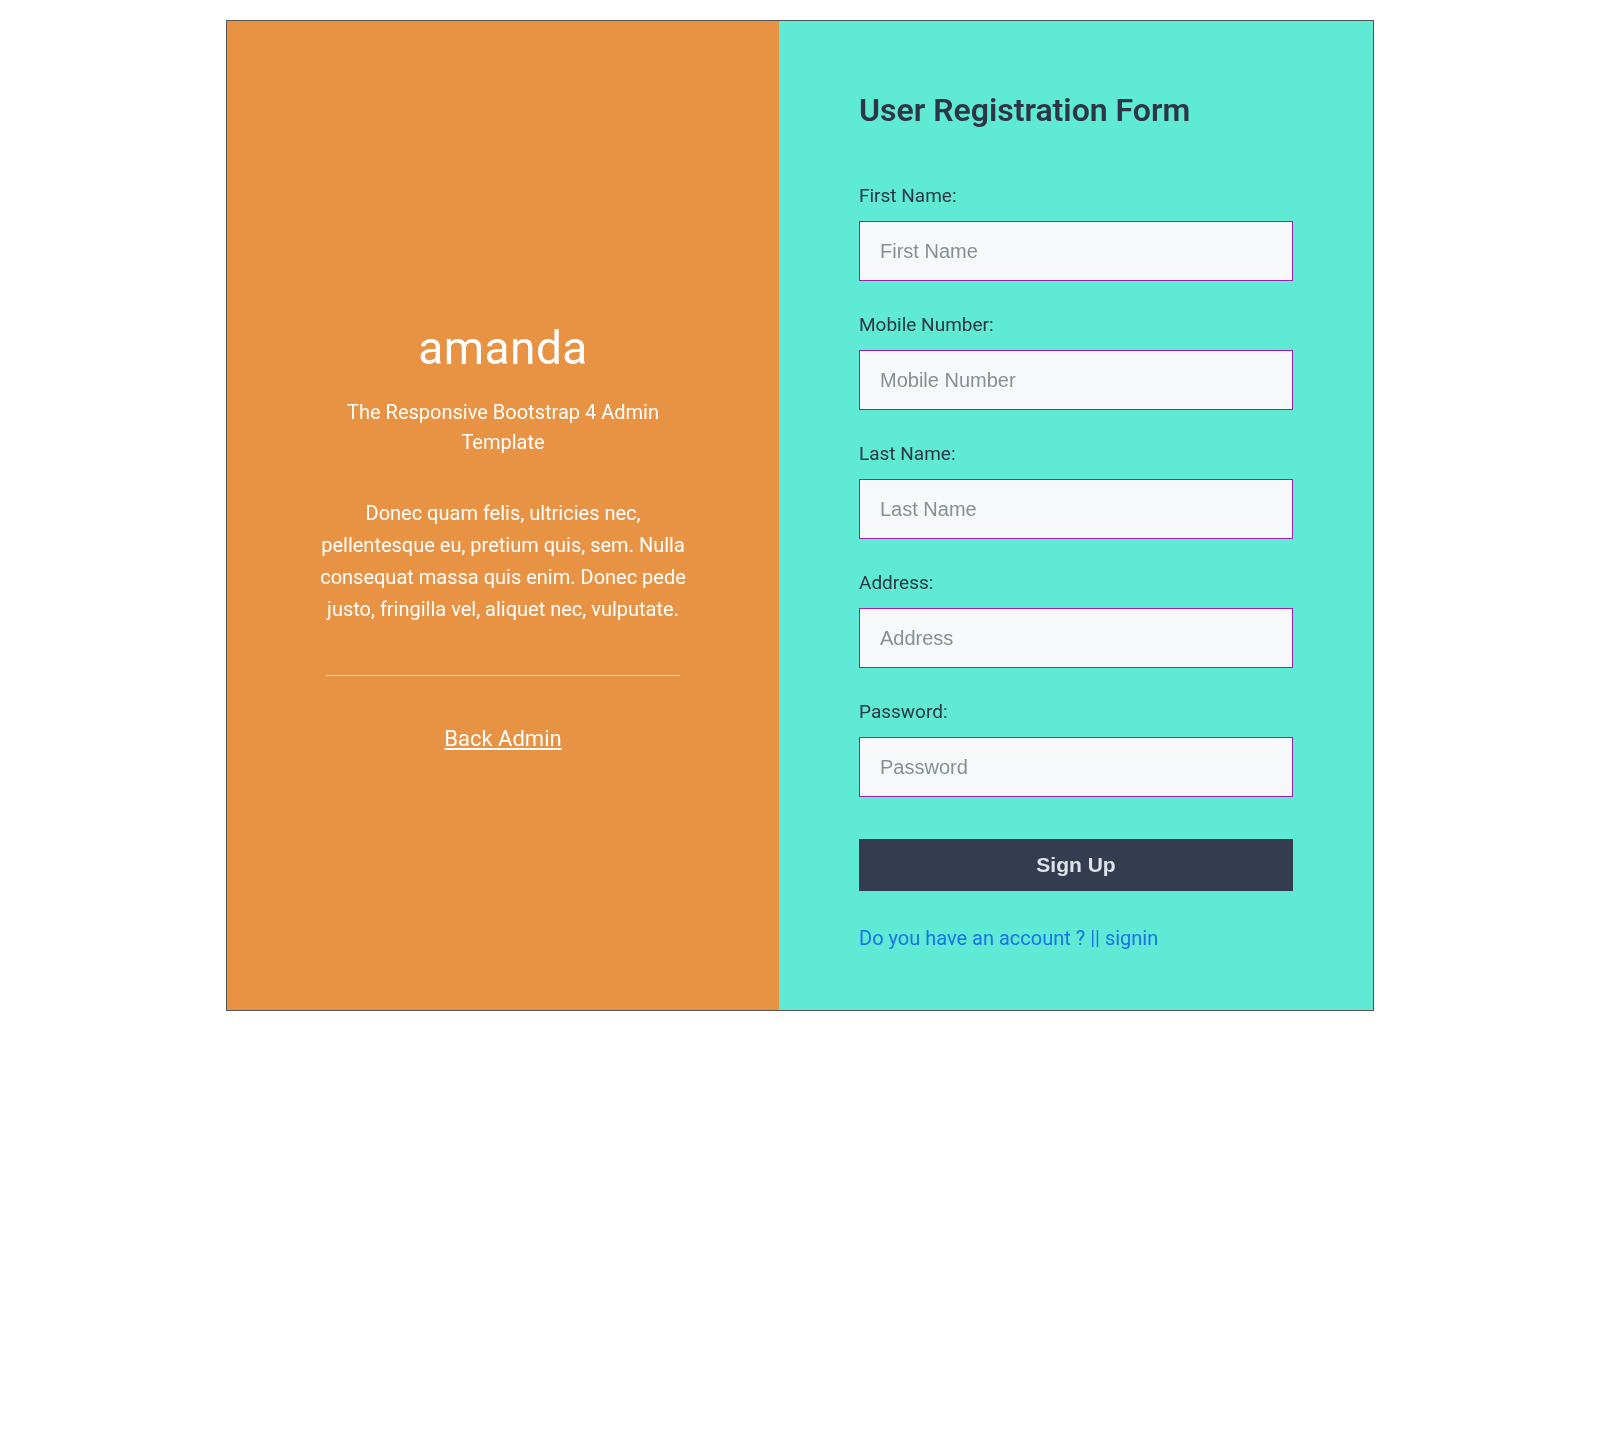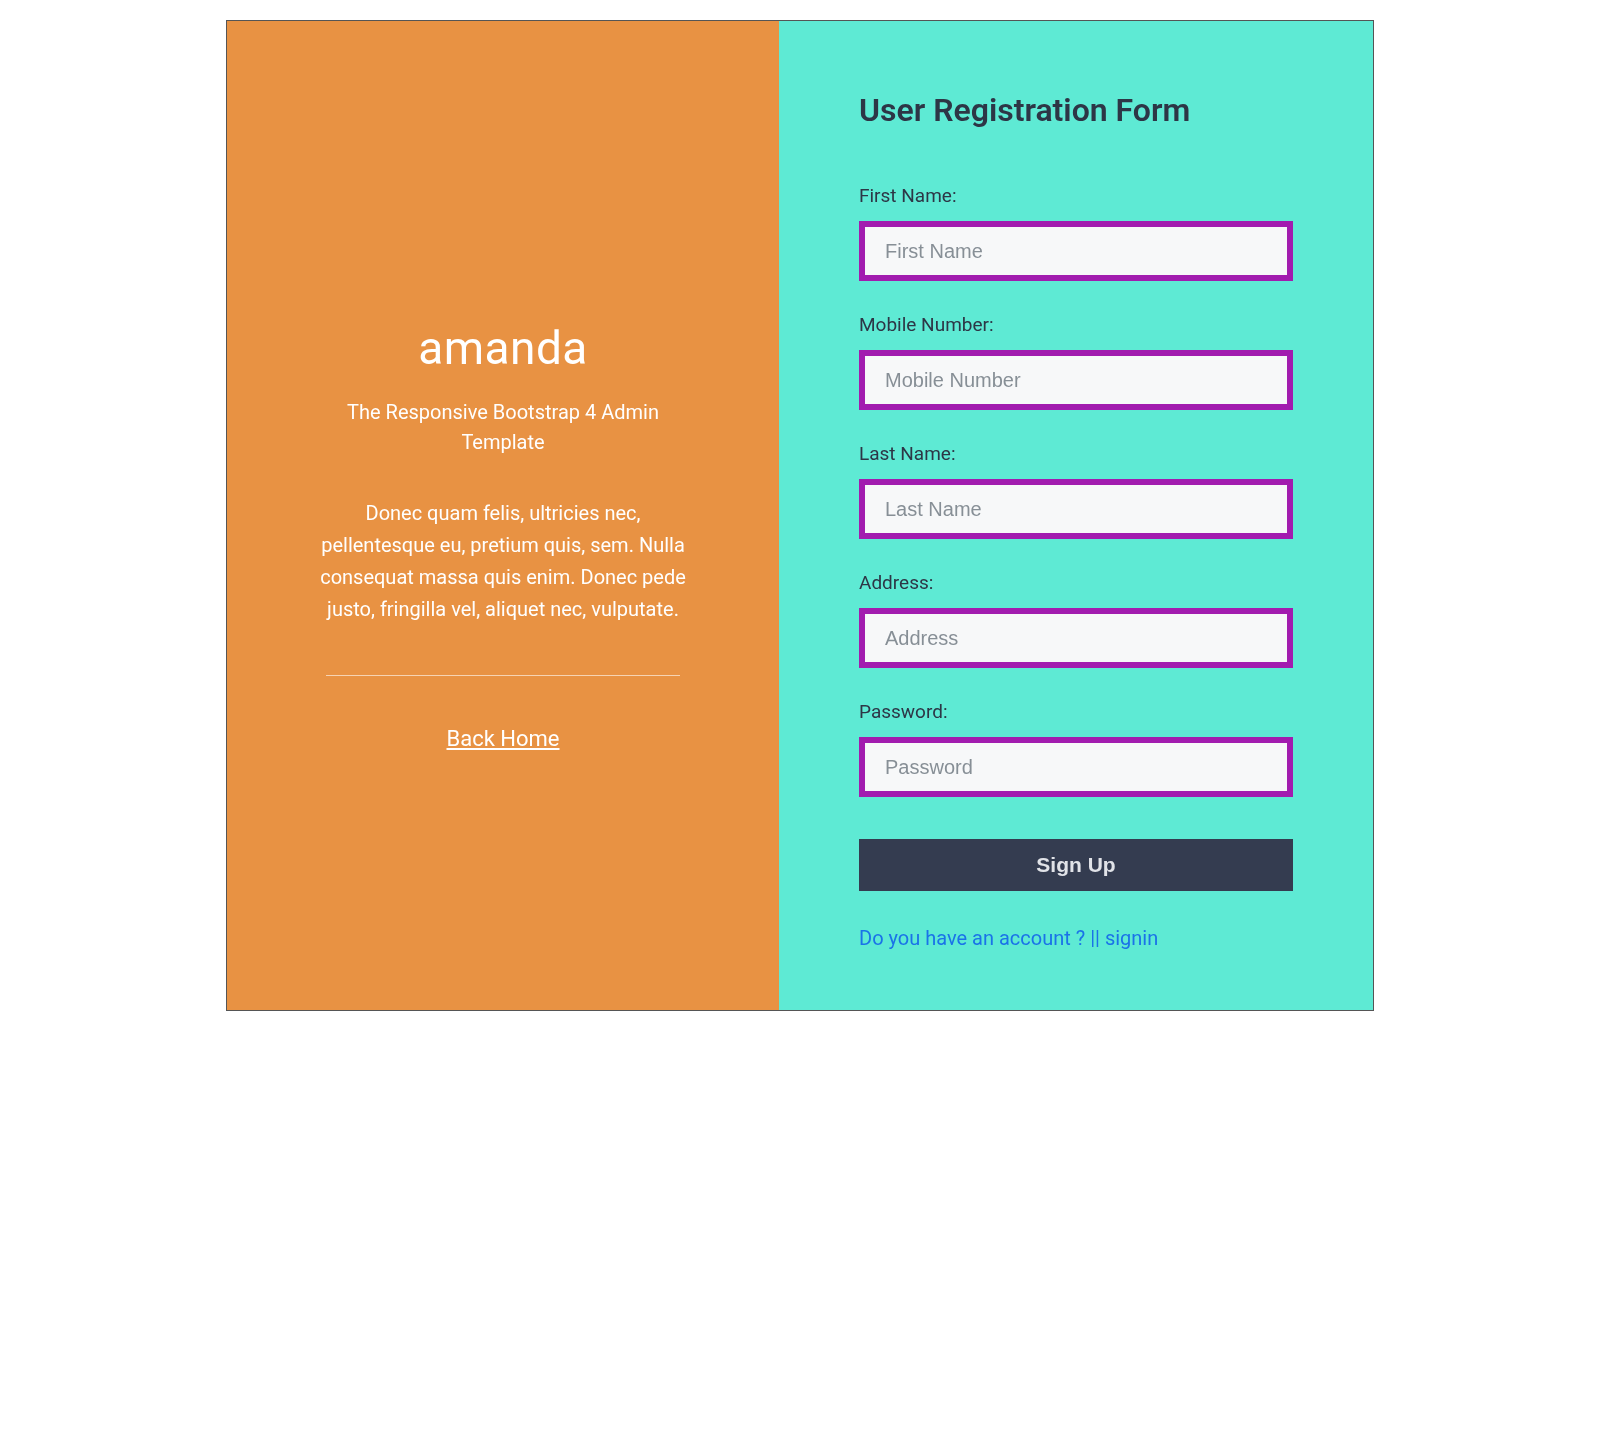--- a/index.html
+++ b/index.html
@@ -83,21 +83,21 @@
     .form-label {
       display: block;
       font-size: 19px;
       color: #2d3646;
       margin-bottom: 14px;
       font-weight: 400;
     }
     .form-input {
       width: 100%;
       height: 60px;
-      border: 6px solid #a21caf;
+      border: 1px solid #a21caf;
       background: #f7f8f9;
       padding: 0 20px;
       font-size: 20px;
       color: #333;
       outline: none;
     }
     .form-input::placeholder {
       color: #878f96;
     }
     .signup-button {
@@ -120,21 +120,21 @@
   </style>
 </head>
 <body>
 
 <div class="container">
   <div class="left-panel">
     <h1 class="brand-title">amanda</h1>
     <div class="brand-subtitle">The Responsive Bootstrap 4 Admin Template</div>
     <div class="brand-description">Donec quam felis, ultricies nec, pellentesque eu, pretium quis, sem. Nulla consequat massa quis enim. Donec pede justo, fringilla vel, aliquet nec, vulputate.</div>
     <div class="divider"></div>
-    <a class="back-home-link">Back Home</a>
+    <a class="back-home-link">Back Admin</a>
   </div>
 
   <div class="right-panel">
     <h2 class="form-title">User Registration Form</h2>
 
     <div class="form-group">
       <label class="form-label">First Name:</label>
       <input type="text" class="form-input" placeholder="First Name" style="">
     </div>
 

